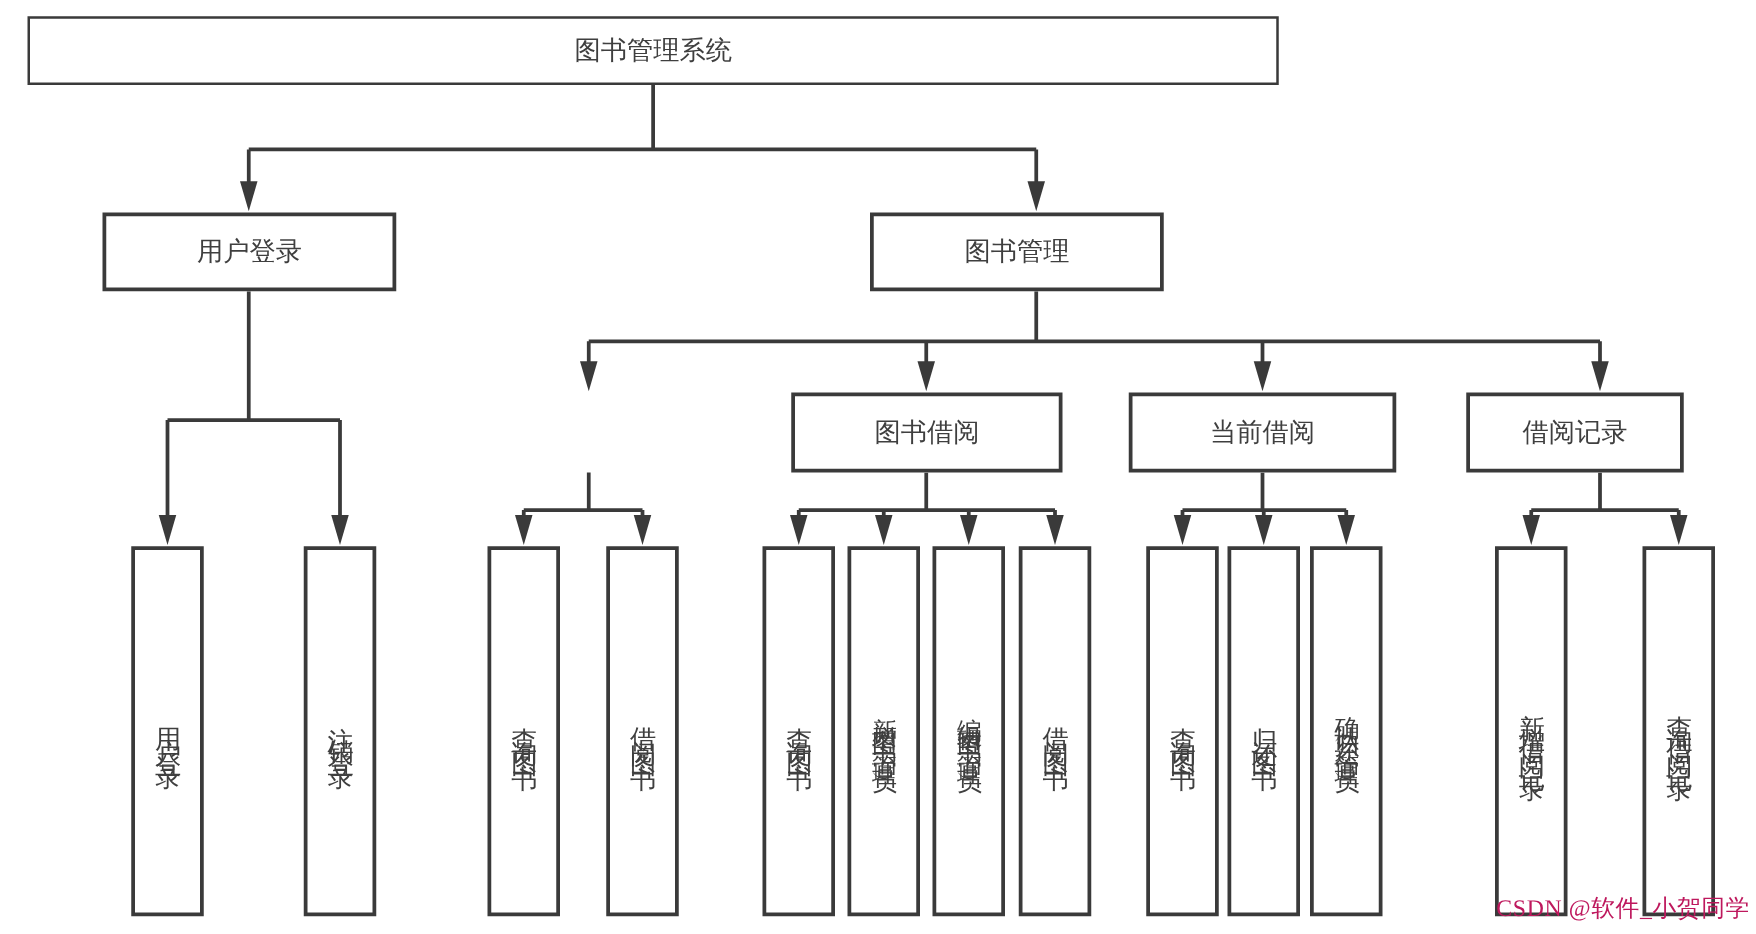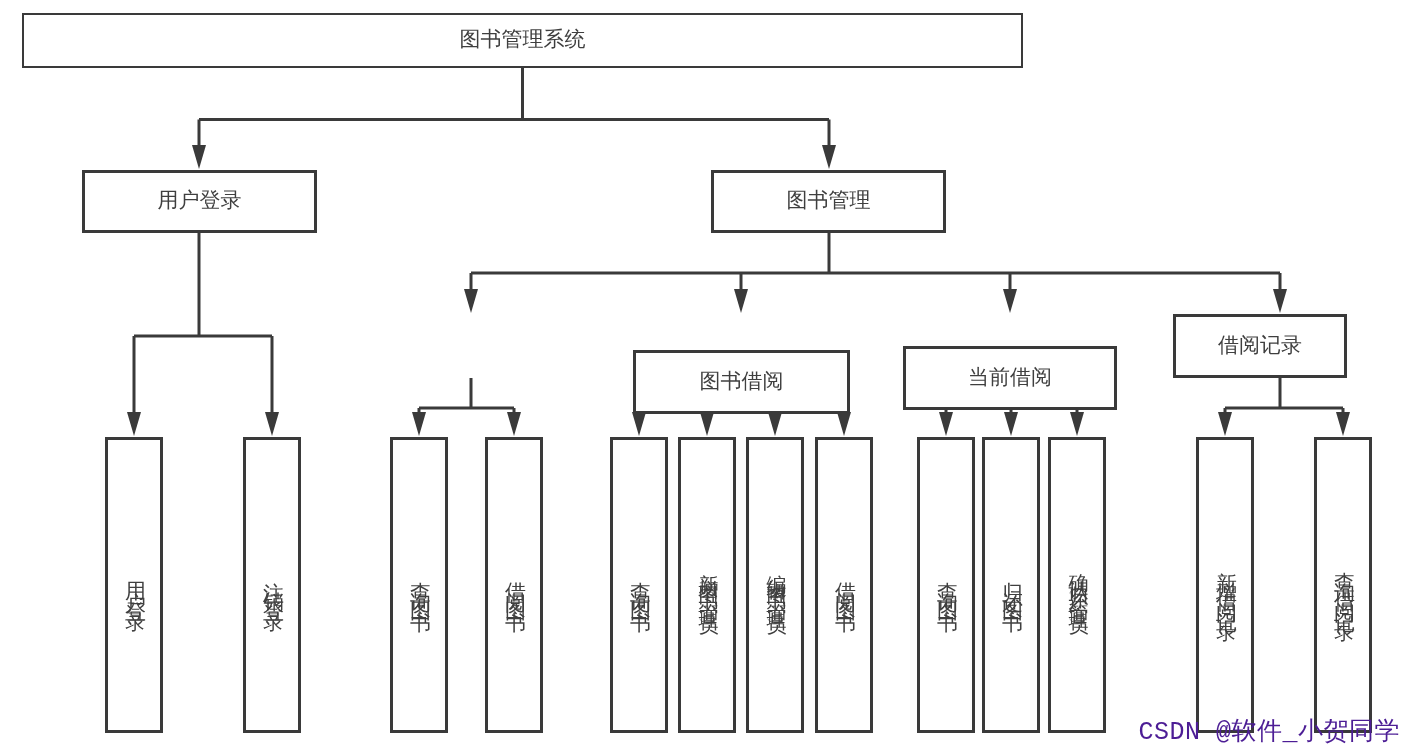--- a/index.html
+++ b/index.html
@@ -5,21 +5,21 @@
   html, body {
     margin: 0;
     padding: 0;
     background: #ffffff;
   }
   #canvas {
     position: relative;
     width: 1405px;
     height: 747px;
     background: #ffffff;
-    font-family: Liberation Mono, monospace;
+    font-family: Liberation Serif, serif;
     overflow: hidden;
   }
   #wires {
     position: absolute;
     left: 0;
     top: 0;
     pointer-events: none;
   }
   .box {
     position: absolute;
@@ -29,24 +29,24 @@
     color: #3f3f3f;
     display: flex;
     align-items: center;
     justify-content: center;
     font-size: 21px;
     line-height: 1;
     white-space: nowrap;
   }
   .b-root { left: 22px;   top: 13px;  width: 1001px; height: 55px; border-width: 2px; }
   .b-l2a  { left: 82px;   top: 170px; width: 235px;  height: 63px; }
-  .b-l2b  { left: 711px;  top: 170px; width: 235px;  height: 63px; text-align: right; }
+  .b-l2b  { left: 696px;  top: 170px; width: 235px;  height: 63px; text-align: right; }
   .b-l3a  { left: 362px;  top: 314px; width: 218px;  height: 64px; }
-  .b-l3b  { left: 633px;  top: 314px; width: 217px;  height: 64px; margin-top: 36px; }
-  .b-l3c  { left: 903px;  top: 314px; width: 214px;  height: 64px; margin-top: 32px; }
+  .b-l3b  { left: 633px;  top: 314px; width: 217px;  height: 64px; }
+  .b-l3c  { left: 903px;  top: 314px; width: 214px;  height: 64px; }
   .b-l3d  { left: 1173px; top: 314px; width: 174px;  height: 64px; }
   .vbox {
     top: 437px;
     width: 58px;
     height: 296px;
     writing-mode: vertical-rl;
     letter-spacing: 10px;
   }
   .vbox.long { letter-spacing: 6px; font-size: 20px; }
   .x1  { left: 105px; }
@@ -59,22 +59,22 @@
   .x8  { left: 815px; }
   .x9  { left: 917px; }
   .x10 { left: 982px; }
   .x11 { left: 1048px; }
   .x12 { left: 1196px; }
   .x13 { left: 1314px; }
   .watermark {
     position: absolute;
     top: 714px;
     right: 5px;
-    font-size: 25px;
-    color: #4c1d95;
+    font-size: 19px;
+    color: #be185d;
     letter-spacing: 0.5px;
     z-index: 5;
     white-space: nowrap;
   }
 </style>
 </head>
 <body>
 
 <div id="canvas">
 

